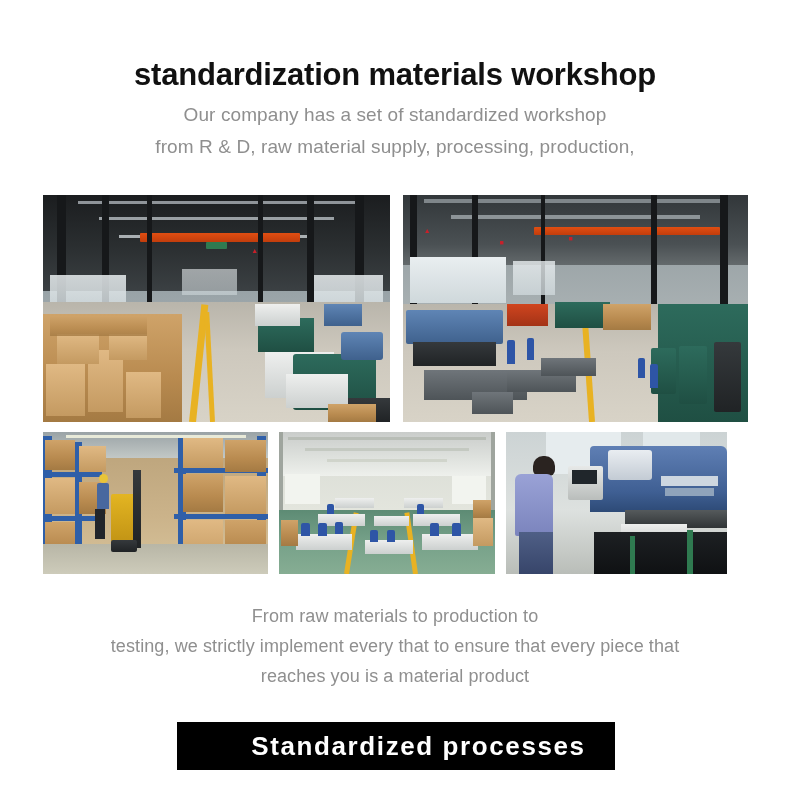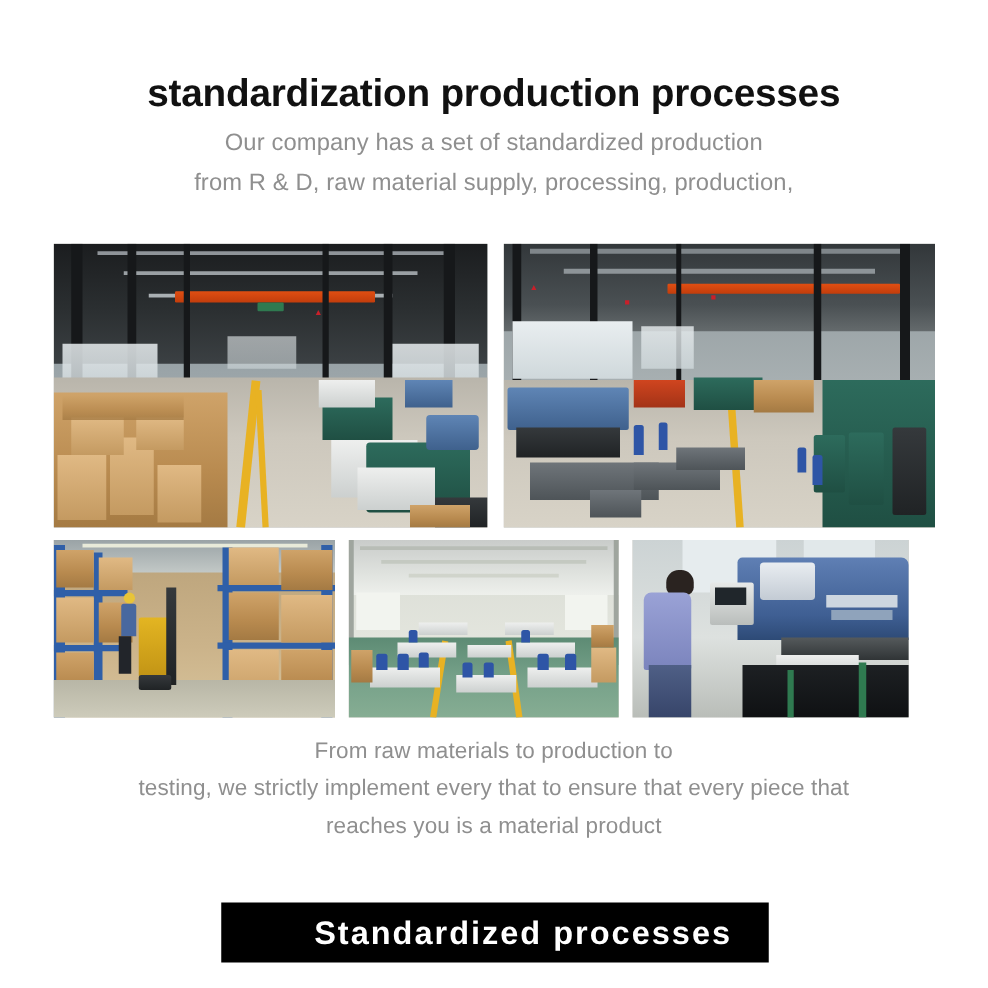--- a/index.html
+++ b/index.html
@@ -146,21 +146,21 @@
   }
 
   .footer-title {
     font-size: 27px;
     font-weight: 400;
     color: #141414;
     line-height: 36px;
     letter-spacing: 0.3px;
   }
 
-  .footer-block { margin-top: 0; }
+  .footer-block { margin-top: 16px; }
 
   .footer-line {
     font-size: 18px;
     font-weight: 400;
     color: #8f8f8f;
     line-height: 30px;
     letter-spacing: 0.1px;
   }
 
   
@@ -184,23 +184,23 @@
     letter-spacing: 1.6px;
     line-height: 1;
   }
 </style>
 </head>
 <body>
 
 <div class="page">
 
   <div class="header">
-    <div class="main-title">standardization production processes</div>
+    <div class="main-title">standardization materials workshop</div>
     <div class="subtitle-block">
-      <div class="subtitle-line">Our company has a set of standardized production</div>
+      <div class="subtitle-line">Our company has a set of standardized workshop</div>
       <div class="subtitle-line">from R &amp; D, raw material supply, processing, production,</div>
     </div>
   </div>
 
   <div class="gallery-row-1">
 
     <div class="photo" style="width:347px;height:227px;" title="Wide factory hall with stacked cardboard boxes on the left, row of injection molding machines on the right and an orange overhead crane">
       <div class="scene">
         <div class="sky-wall" style="height:100%;"></div>
         <div class="roof-dark" style="height:96px;"></div>

